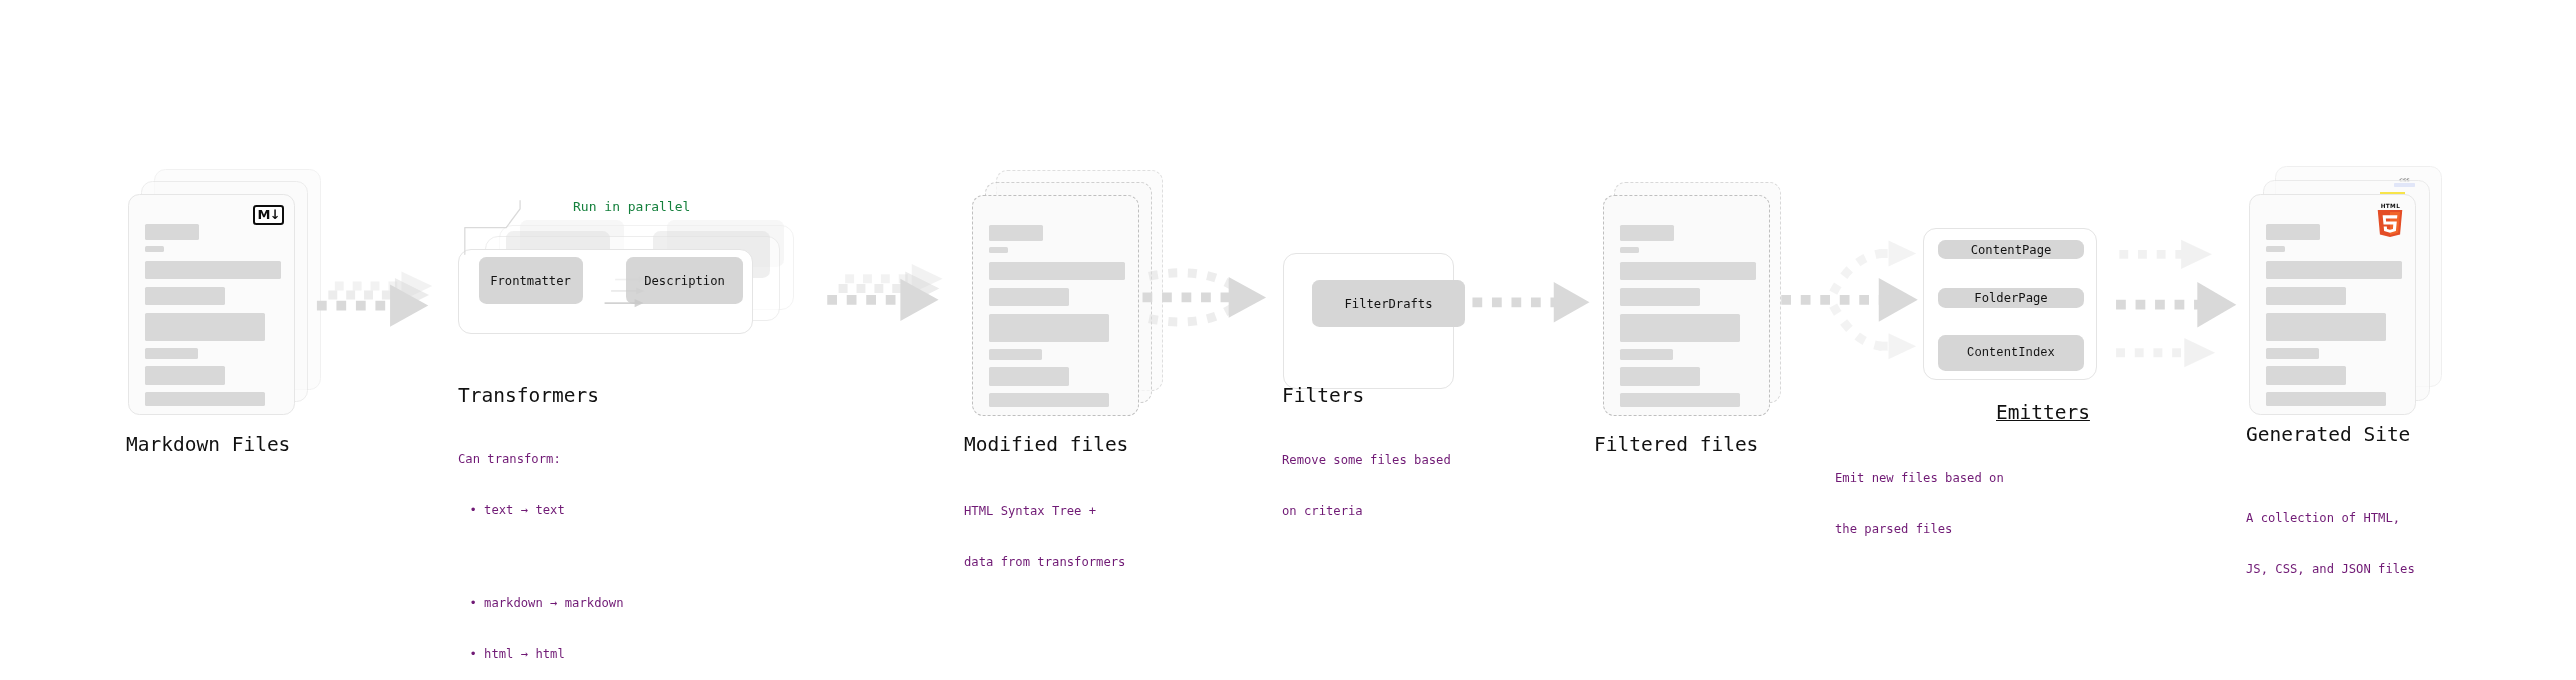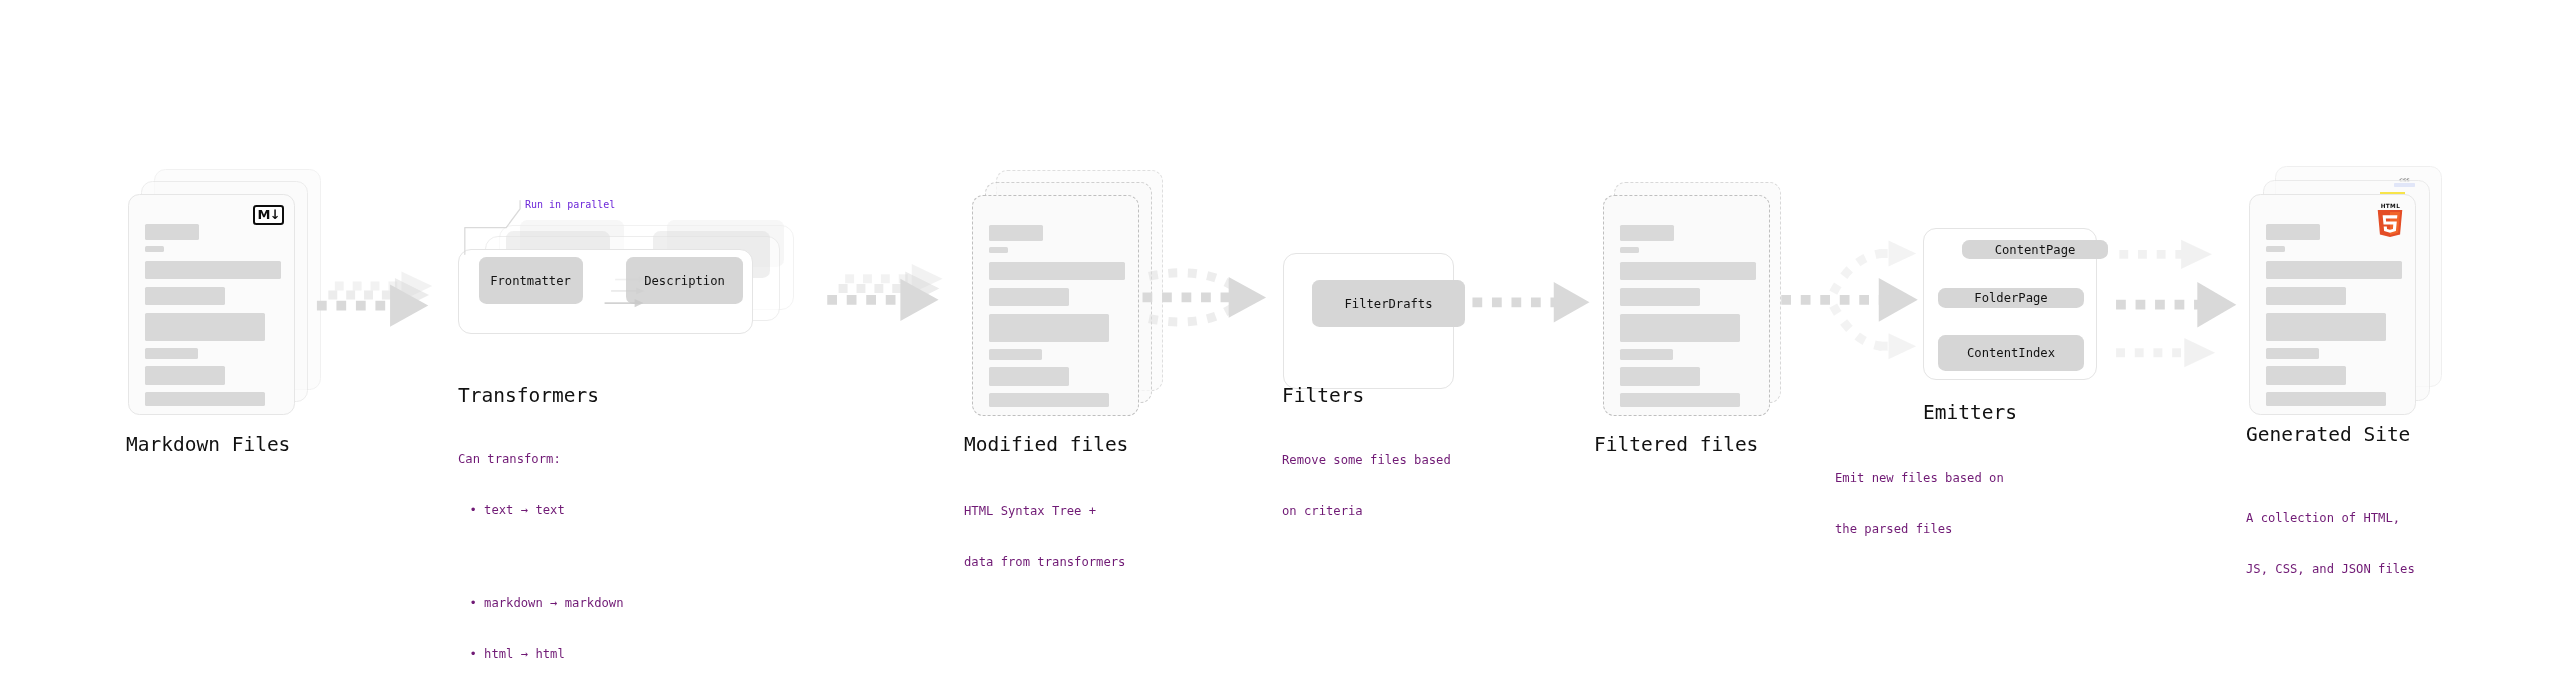--- a/index.html
+++ b/index.html
@@ -81,21 +81,21 @@
     position:absolute;
     background:#d6d6d6;
     border-radius:7.3px;
     display:flex;align-items:center;justify-content:center;
     font-size:12.2px;color:#131313;white-space:nowrap;
     box-sizing:border-box;
   }
 
   .parallel-label{
     position:absolute;
-    font-size:10px;color:#6d28d9;white-space:nowrap;
+    font-size:13px;color:#15803d;white-space:nowrap;margin-left:48px;
   }
 
   svg.overlay{position:absolute;left:0;top:0;width:2576px;height:681px;pointer-events:none;}
 </style>
 </head>
 <body>
 
 <div class="stage">
 
   <div class="doc" style="left:154px;top:169px;opacity:.55;"></div>
@@ -197,26 +197,26 @@
       <div class="ln" style="width:80px;height:18.7px;margin-bottom:7.3px;"></div>
       <div class="ln" style="width:120px;height:14px;"></div>
     </div>
   </div>
 
   <div class="title" style="left:1594px;top:433px;">Filtered files</div>
 </div>
 
 <div class="stage">
   <div class="panel" style="left:1923px;top:228px;width:174px;height:152px;">
-    <div class="chip" style="left:14px;top:11.4px;width:146px;height:19px;margin-left:24px;">ContentPage</div>
+    <div class="chip" style="left:14px;top:11.4px;width:146px;height:19px;">ContentPage</div>
     <div class="chip" style="left:14px;top:59px;width:146px;height:20px;">FolderPage</div>
-    <div class="chip" style="left:14px;top:106px;width:146px;height:36px;">ContentIndex</div>
-  </div>
-
-  <div class="title" style="left:1923px;top:401px;">Emitters</div>
+    <div class="chip" style="left:14px;top:106px;width:146px;height:36px;font-family:Liberation Mono, monospace;">ContentIndex</div>
+  </div>
+
+  <div class="title" style="left:1996px;top:401px;text-decoration:underline;">Emitters</div>
   <div class="sub" style="left:1835px;top:436px;">
     <div>Emit new files based on</div>
     <div>the parsed files</div>
   </div>
 </div>
 
 <div class="stage">
 
   <div class="doc" style="left:2275px;top:166px;opacity:.6;">
     <div class="badge" style="right:26px;top:11.4px;">

